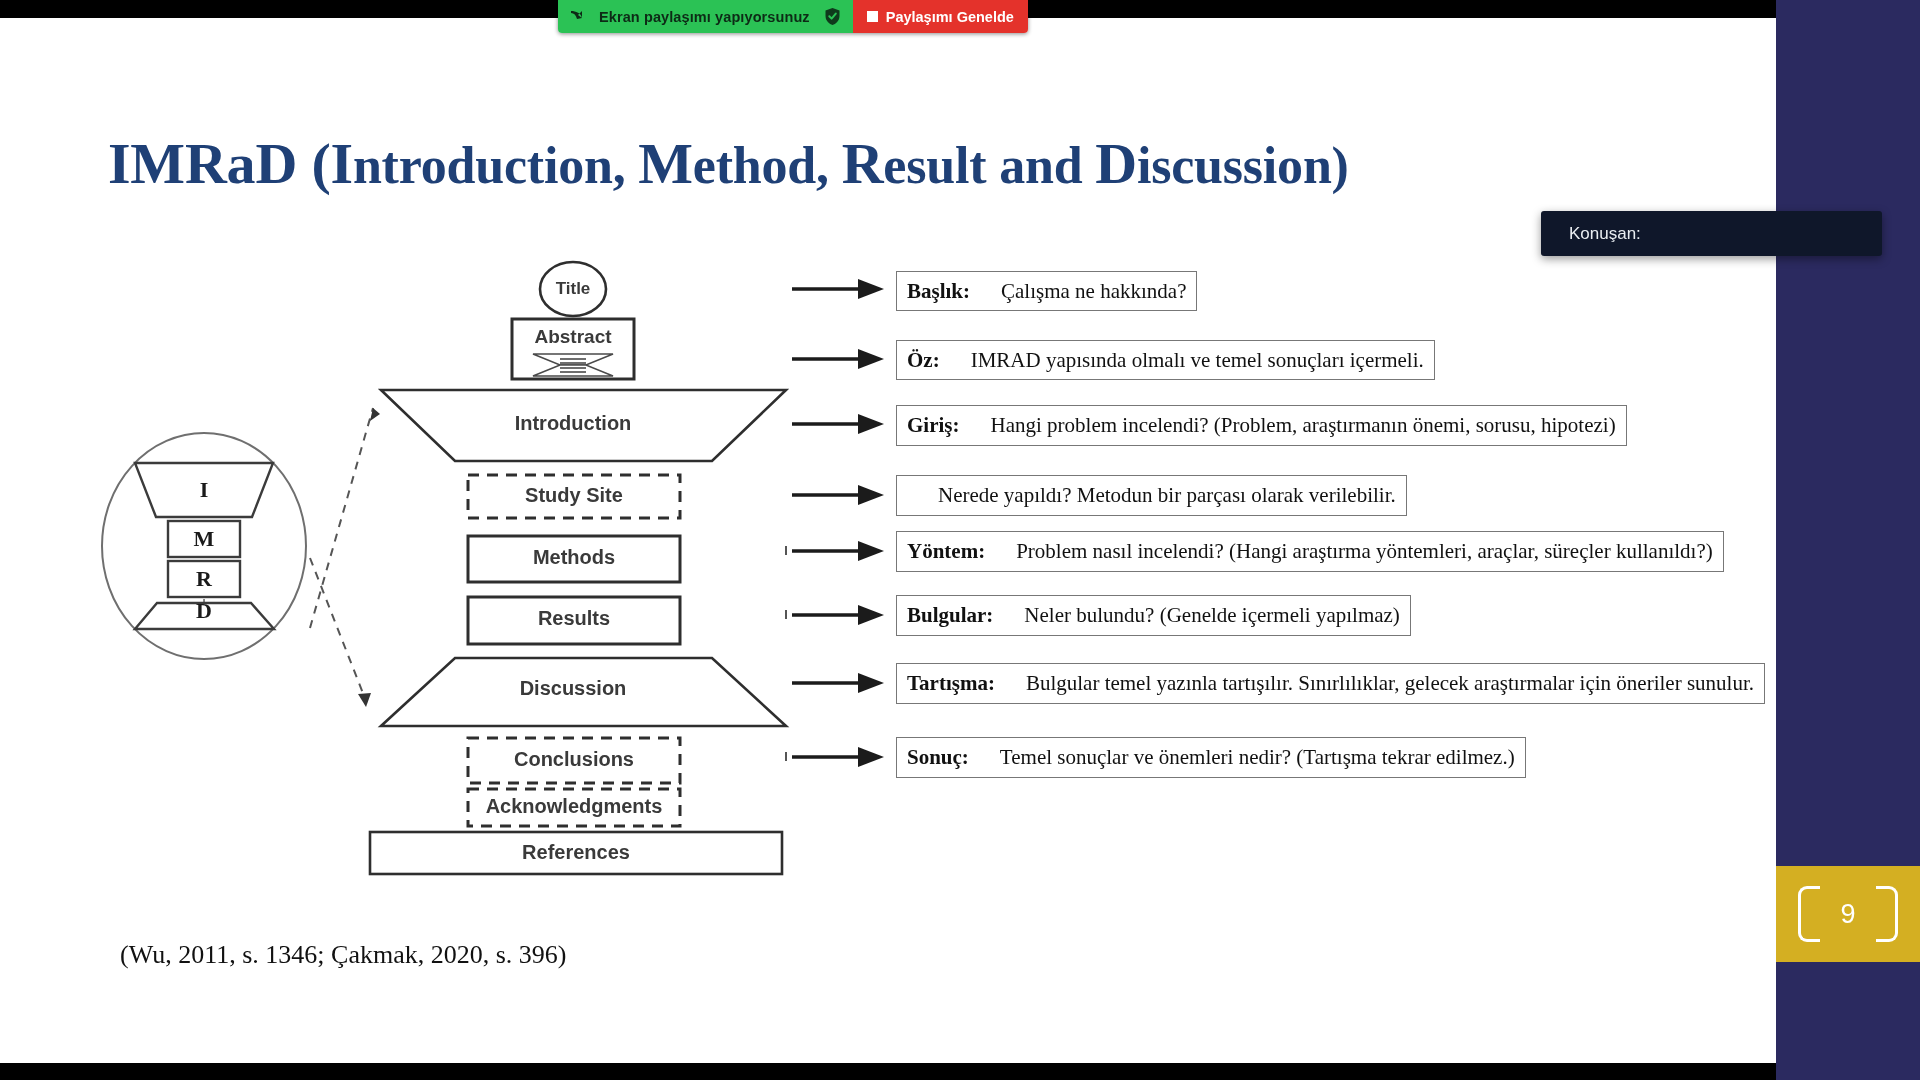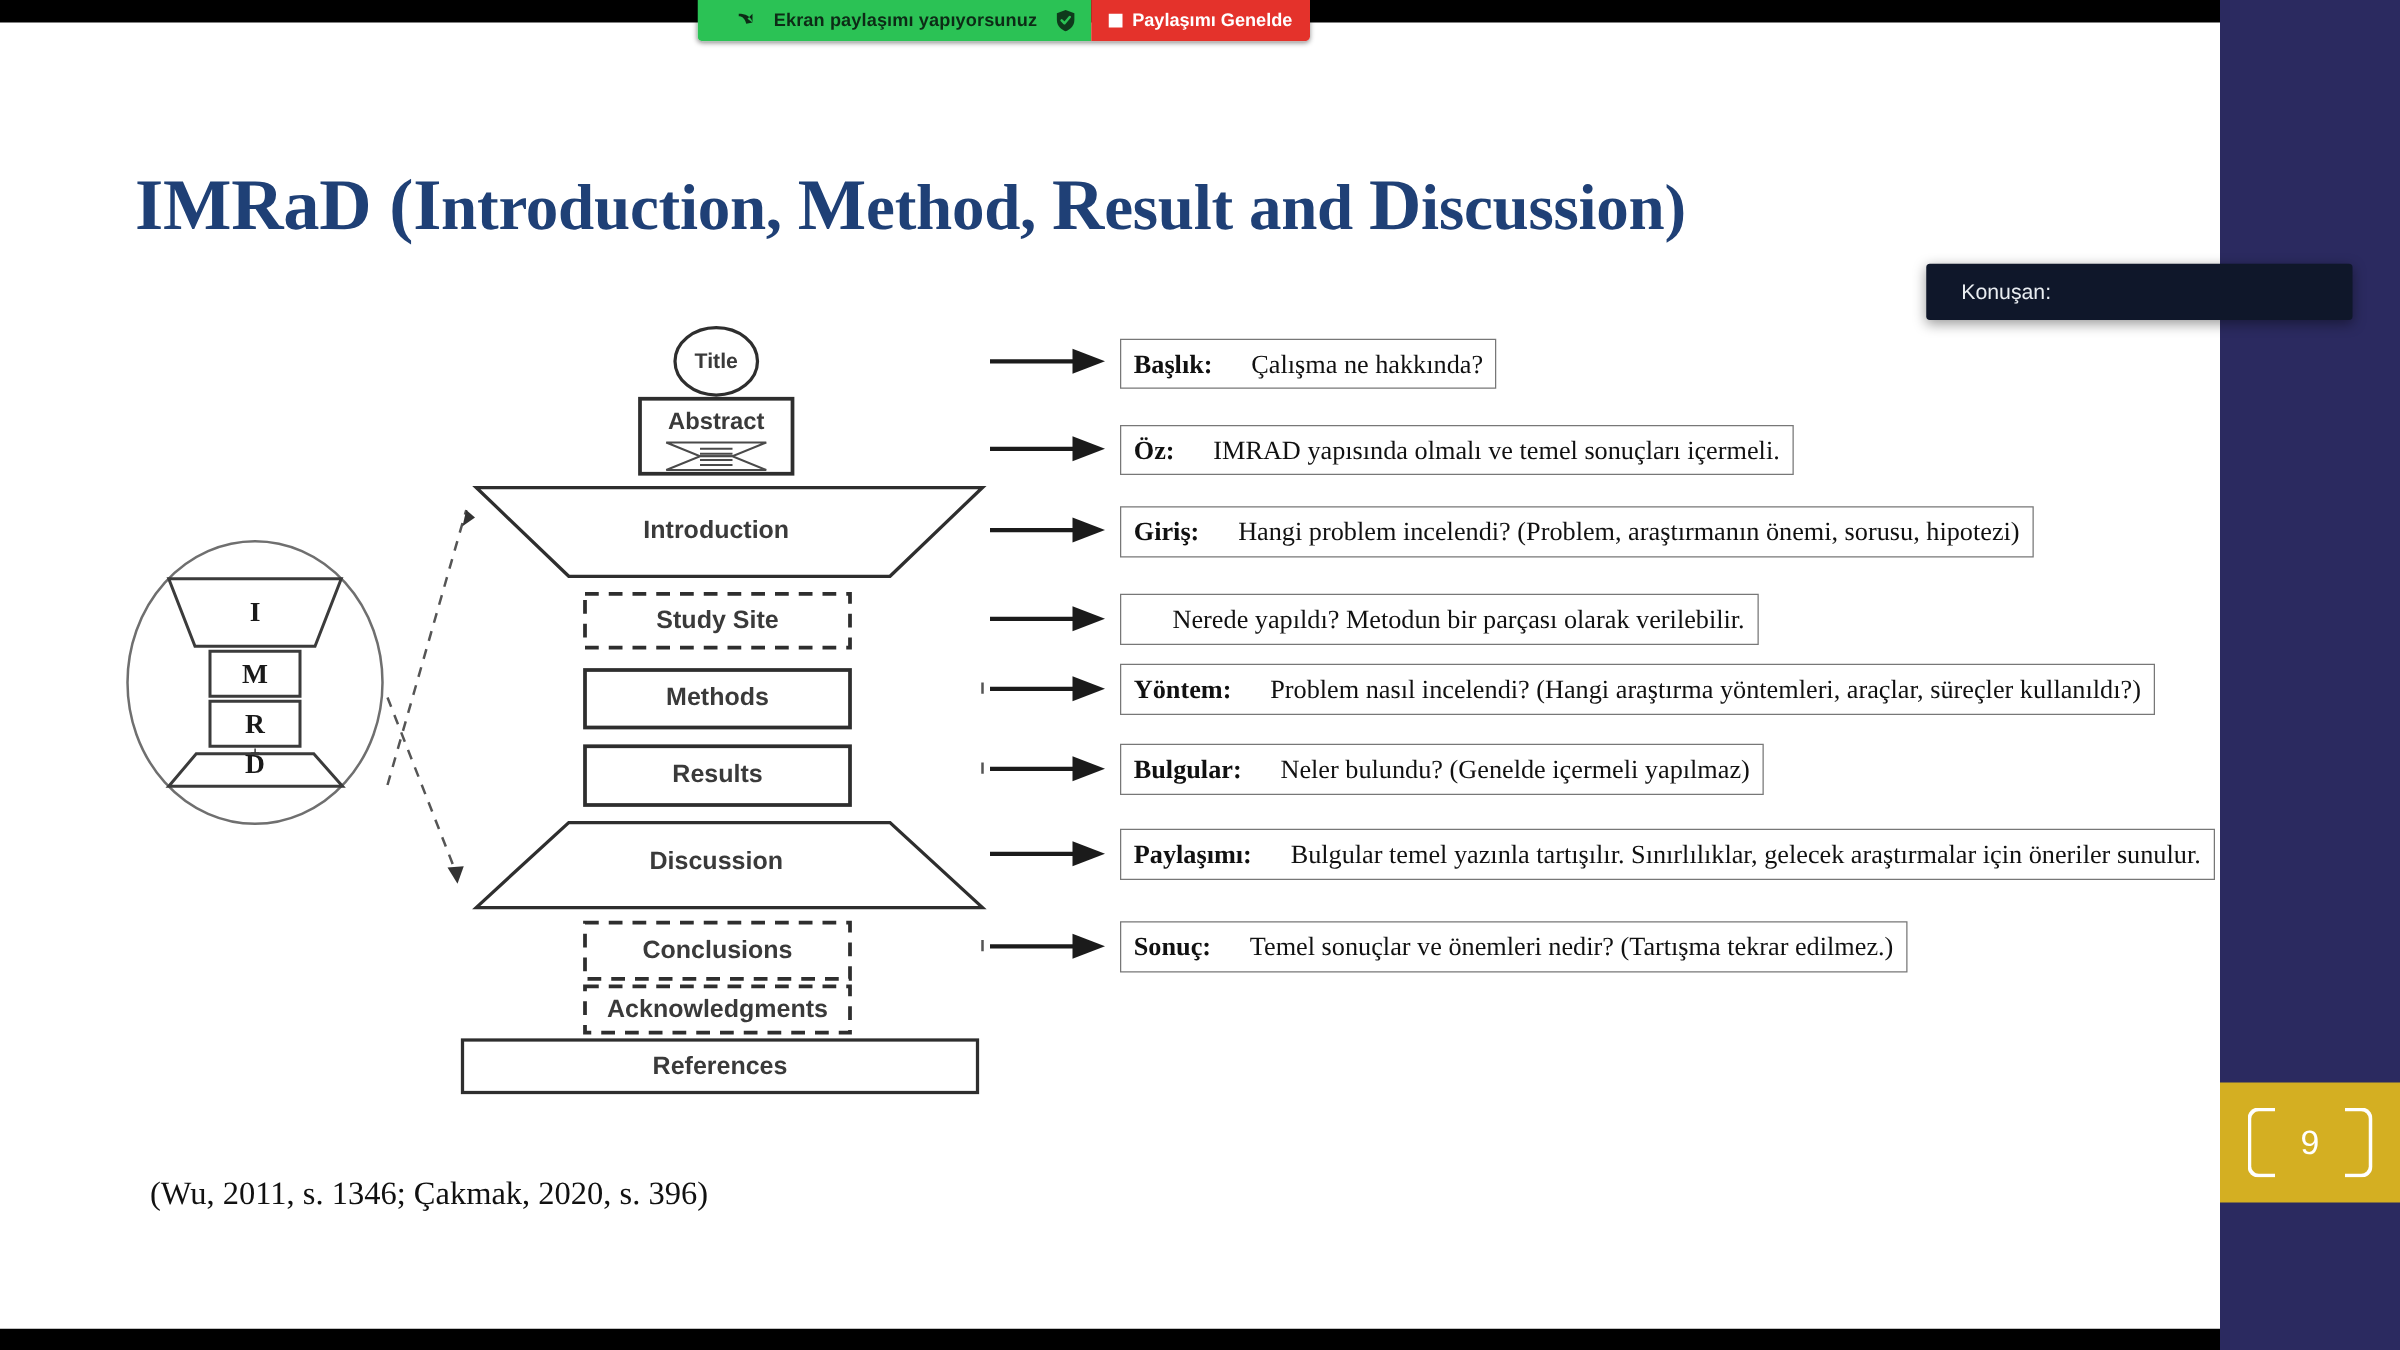--- a/index.html
+++ b/index.html
@@ -30,21 +30,21 @@
   
   .share-bar {
     position: absolute; left: 558px; top: 0px; height: 33px;
     display: flex; align-items: stretch; z-index: 40;
     border-bottom-left-radius: 4px; border-bottom-right-radius: 4px;
     overflow: hidden;
     box-shadow: 0 1px 4px rgba(0,0,0,.45);
   }
   .share-green {
     background: #2bc255; display: flex; align-items: center;
-    padding: 0 12px 0 30px; gap: 14px;
+    padding: 0 12px 0 10px; gap: 14px;
   }
   .share-green .lbl {
     color: #0d2b16; font-size: 14.5px; font-weight: 700;
     letter-spacing: .1px; white-space: nowrap;
   }
   .share-icon { display: flex; align-items: center; }
   .share-red {
     background: #e4322b; display: flex; align-items: center; gap: 8px;
     padding: 0 14px;
   }
@@ -302,21 +302,21 @@
         <b>Yöntem:</b>
           <span class="txt"> Problem nasıl incelendi? (Hangi araştırma yöntemleri, araçlar, süreçler kullanıldı?)</span>
       </div>
 
       <div class="desc-box" style="left:896px; top:577px; height:41px;">
         <b>Bulgular:</b>
           <span class="txt"> Neler bulundu? (Genelde içermeli yapılmaz)</span>
       </div>
 
       <div class="desc-box" style="left:896px; top:645px; height:41px;">
-        <b>Paylaşımı:</b>
+        <b>Tartışma:</b>
           <span class="txt"> Bulgular temel yazınla tartışılır. Sınırlılıklar, gelecek araştırmalar için öneriler sunulur.</span>
       </div>
 
       <div class="desc-box" style="left:896px; top:719px; height:41px;">
         <b>Sonuç:</b>
           <span class="txt"> Temel sonuçlar ve önemleri nedir? (Tartışma tekrar edilmez.)</span>
       </div>
     </div>
 
     <div class="citation">(Wu, 2011, s. 1346; Çakmak, 2020, s. 396)</div>

